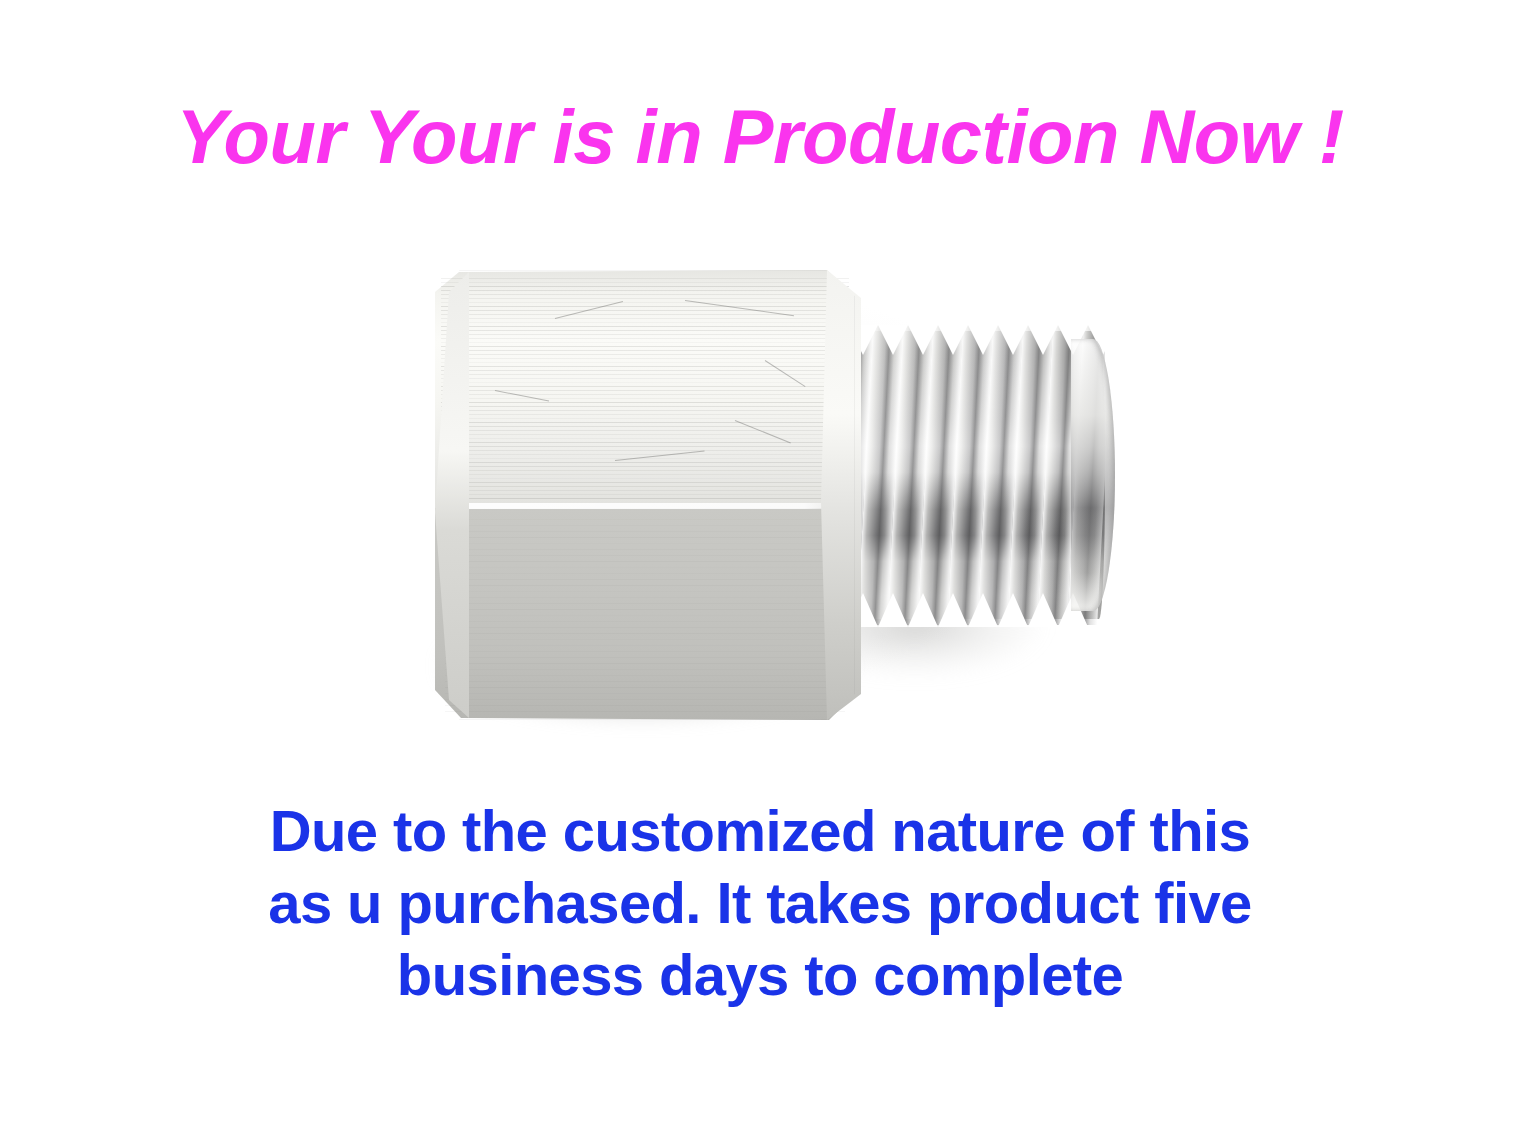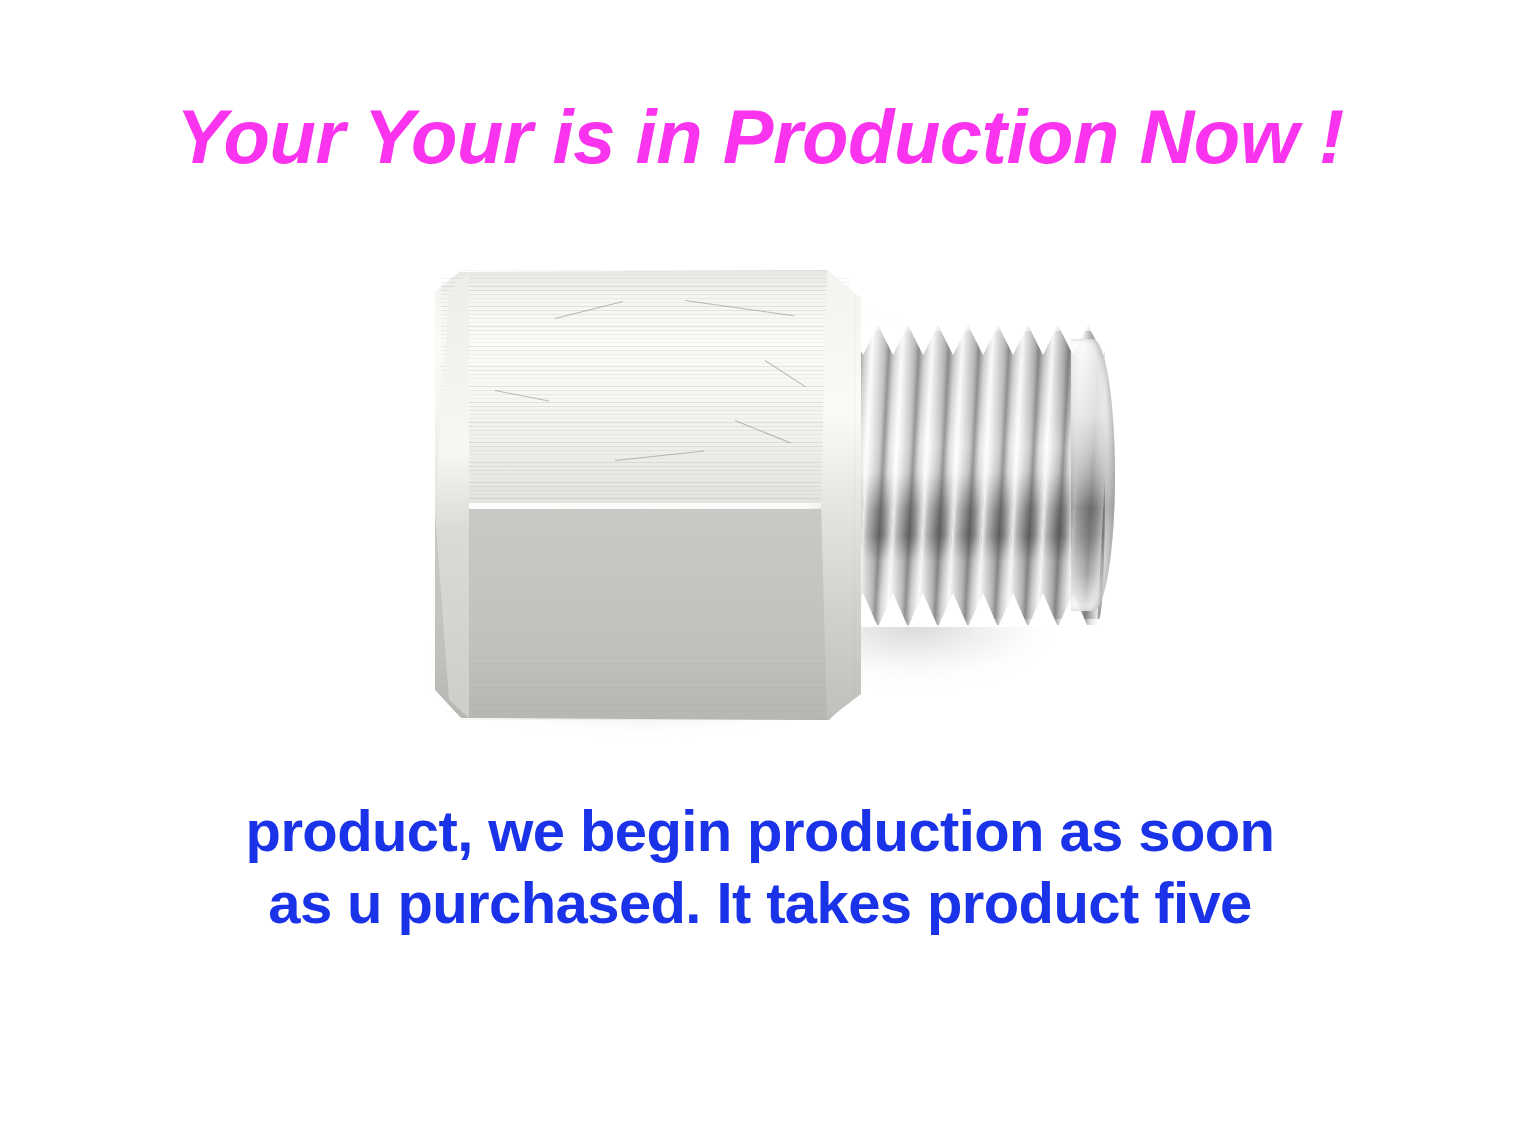--- a/index.html
+++ b/index.html
@@ -328,17 +328,18 @@
         <div class="scratch" style="left: 250px; top: 30px; width: 110px; transform: rotate(8deg);"></div>
         <div class="scratch" style="left: 300px; top: 150px; width: 60px; transform: rotate(22deg);"></div>
         <div class="scratch" style="left: 180px; top: 190px; width: 90px; transform: rotate(-6deg);"></div>
         <div class="scratch" style="left: 330px; top: 90px; width: 48px; transform: rotate(33deg);"></div>
         <div class="scratch" style="left: 60px; top: 120px; width: 55px; transform: rotate(11deg);"></div>
       </div>
 
   </div>
 
   <div class="footer">
-    <span class="ln">product, we begin production as soon</span>
+    <span class="ln">Due to the customized nature of this</span>
     <span class="ln">as u purchased. It takes product five</span>
+    <span class="ln">business days to complete</span>
   </div>
 
 </div>
 
 </body></html>

